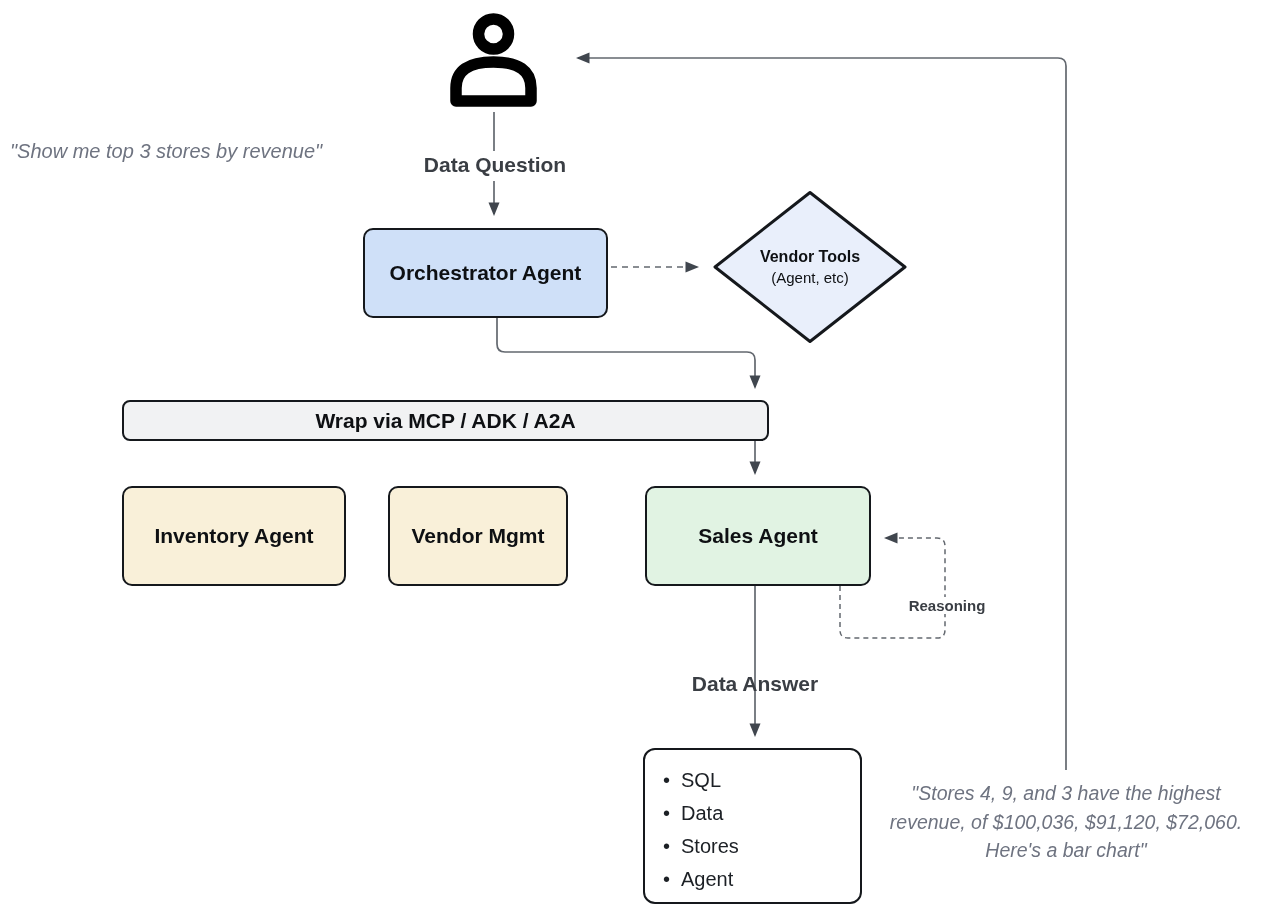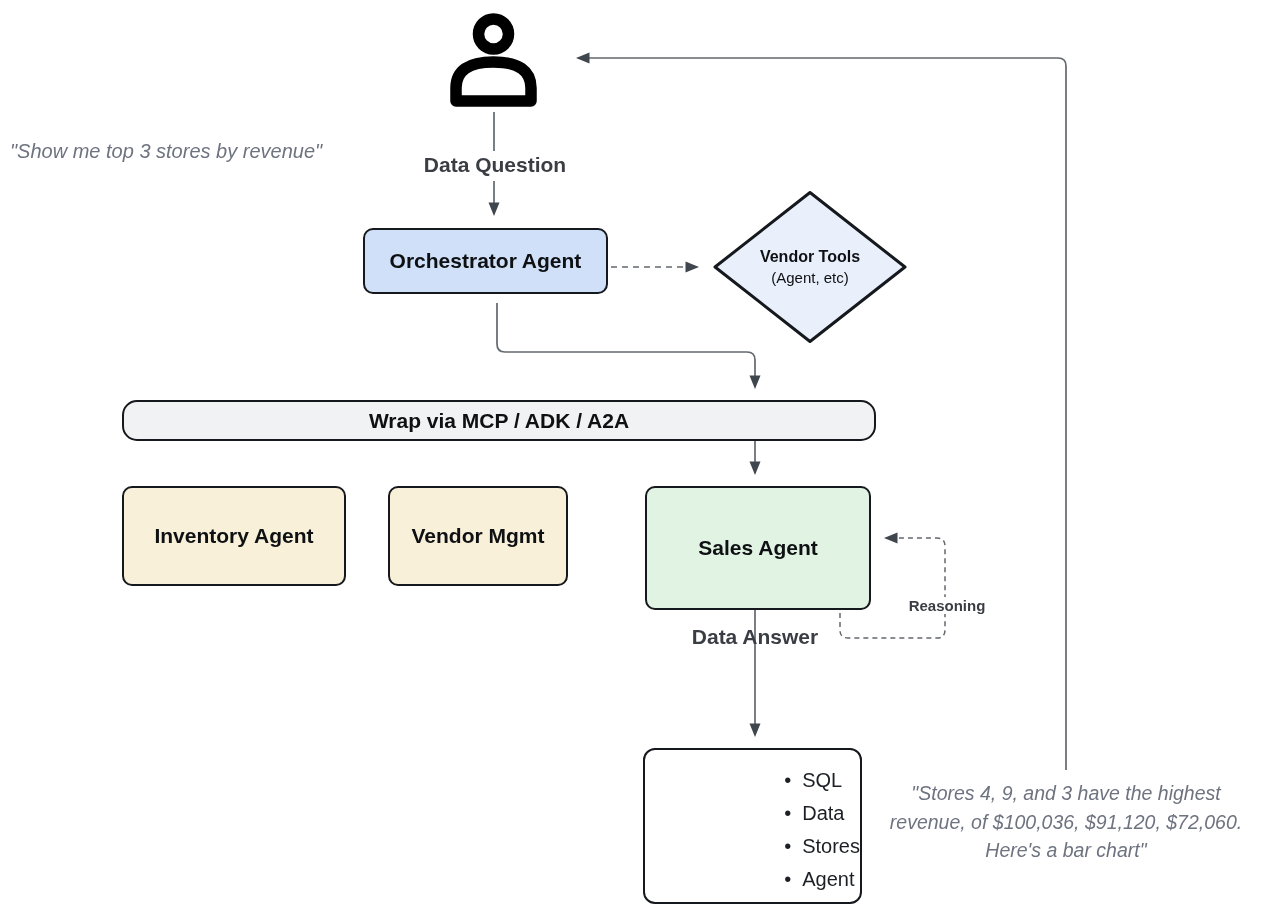--- a/index.html
+++ b/index.html
@@ -8,41 +8,41 @@
     --agent_yellow_fill:#f9f0d9; --sales_fill:#e1f3e3; --output_fill:#ffffff;
     --label_color:#3a3e44; --quote_color:#6e7380; --node_text:#0e1013;
   }
   *{box-sizing:border-box; margin:0; padding:0;}
   body{background:#fff; font-family:"Liberation Sans", sans-serif;}
   .canvas{position:relative; width:1264px; height:918px; background:var(--canvas_bg); overflow:hidden;}
   svg.wires{position:absolute; left:0; top:0; width:1264px; height:918px; pointer-events:none;}
   .node{position:absolute; display:flex; align-items:center; justify-content:center;
         border:2.5px solid var(--node_border); border-radius:10px;
         font-weight:bold; font-size:21px; color:var(--node_text); text-align:center;}
-  .orchestrator{left:363px; top:228px; width:245px; height:66px; background:var(--orchestrator_fill);}
-  .wrapbar{left:122px; top:400px; width:754px; height:41px; background:var(--bar_fill); border-radius:15px;}
+  .orchestrator{left:363px; top:228px; width:245px; height:90px; background:var(--orchestrator_fill);}
+  .wrapbar{left:122px; top:400px; width:647px; height:41px; background:var(--bar_fill); border-radius:8px;}
   .inventory{left:122px; top:486px; width:224px; height:100px; background:var(--agent_yellow_fill);}
   .vendor{left:388px; top:486px; width:180px; height:100px; background:var(--agent_yellow_fill);}
-  .sales{left:645px; top:486px; width:226px; height:124px; background:var(--sales_fill);align-items:center;}
+  .sales{left:645px; top:486px; width:226px; height:100px; background:var(--sales_fill);align-items:center;}
   .diamond-wrap{position:absolute; left:712px; top:190px; width:196px; height:154px;}
   .diamond-wrap svg{position:absolute; inset:0;}
   .diamond-label{position:absolute; inset:0; display:flex; flex-direction:column;
         align-items:center; justify-content:center; line-height:1.35; color:var(--node_text);}
   .diamond-title{font-weight:bold; font-size:16px;}
   .diamond-sub{font-size:15px;}
   .flow-label{position:absolute; transform:translateX(-50%); font-weight:bold;
         font-size:21px; color:var(--label_color); white-space:nowrap;}
   .reasoning-label{position:absolute; transform:translateX(-50%); font-weight:bold;
         font-size:15px; color:var(--label_color); background:var(--canvas_bg); padding:0 4px; white-space:nowrap;}
   .quote{position:absolute; font-style:italic; color:var(--quote_color);}
   .quote-left{left:10px; top:140px; font-size:20px; white-space:nowrap;}
   .quote-right{left:876px; top:779px; width:380px; font-size:19.5px; line-height:28.5px;
         text-align:center; white-space:pre-line;}
   .output-box{left:643px; top:748px; width:219px; height:156px; background:var(--output_fill);
-        border-radius:12px; justify-content:flex-end; align-items:flex-start;}
+        border-radius:12px; justify-content:flex-start; align-items:flex-start;}
   .output-box ul{list-style:none; padding:14px 0 0 18px; text-align:left;}
   .output-box li{font-weight:normal; font-size:20px; color:#1c2025; line-height:33px;}
   .output-box li::before{content:"\2022"; margin-right:11px;}
   .person{position:absolute; left:447px; top:12px; width:93px; height:98px;}
 </style>
 </head>
 <body>
 
 <div class="canvas">
 
@@ -98,21 +98,21 @@
   <div class="node vendor">
     <span>Vendor Mgmt</span>
   </div>
 
   <div class="node sales">
     <span>Sales Agent</span>
   </div>
 
   <div class="reasoning-label" style="left:947px; top:597px;">Reasoning</div>
 
-  <div class="flow-label" style="left:755px; top:625px;text-align:right;">Data Answer</div>
+  <div class="flow-label" style="left:755px; top:672px;text-align:right;">Data Answer</div>
 
   <div class="node output-box">
     <ul>
       <li>SQL</li>
       <li>Data</li>
       <li>Stores</li>
       <li>Agent</li>
     </ul>
   </div>
 

